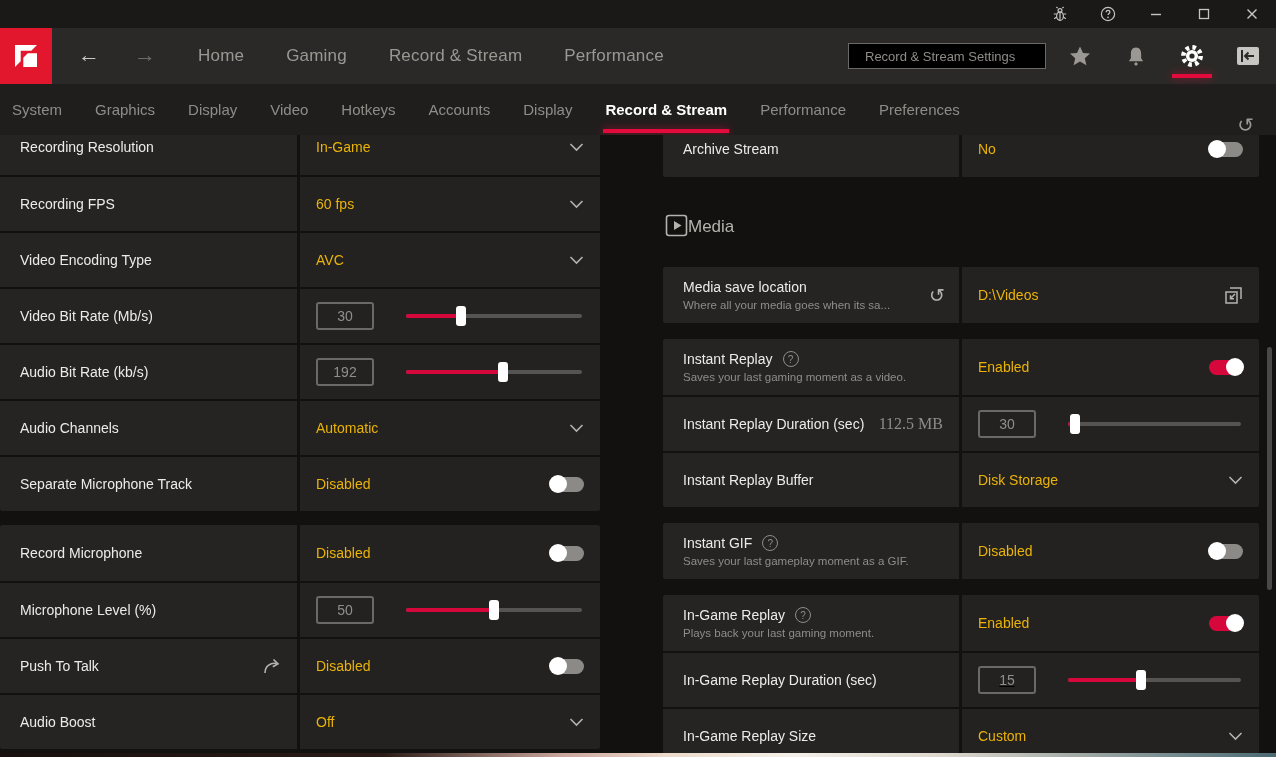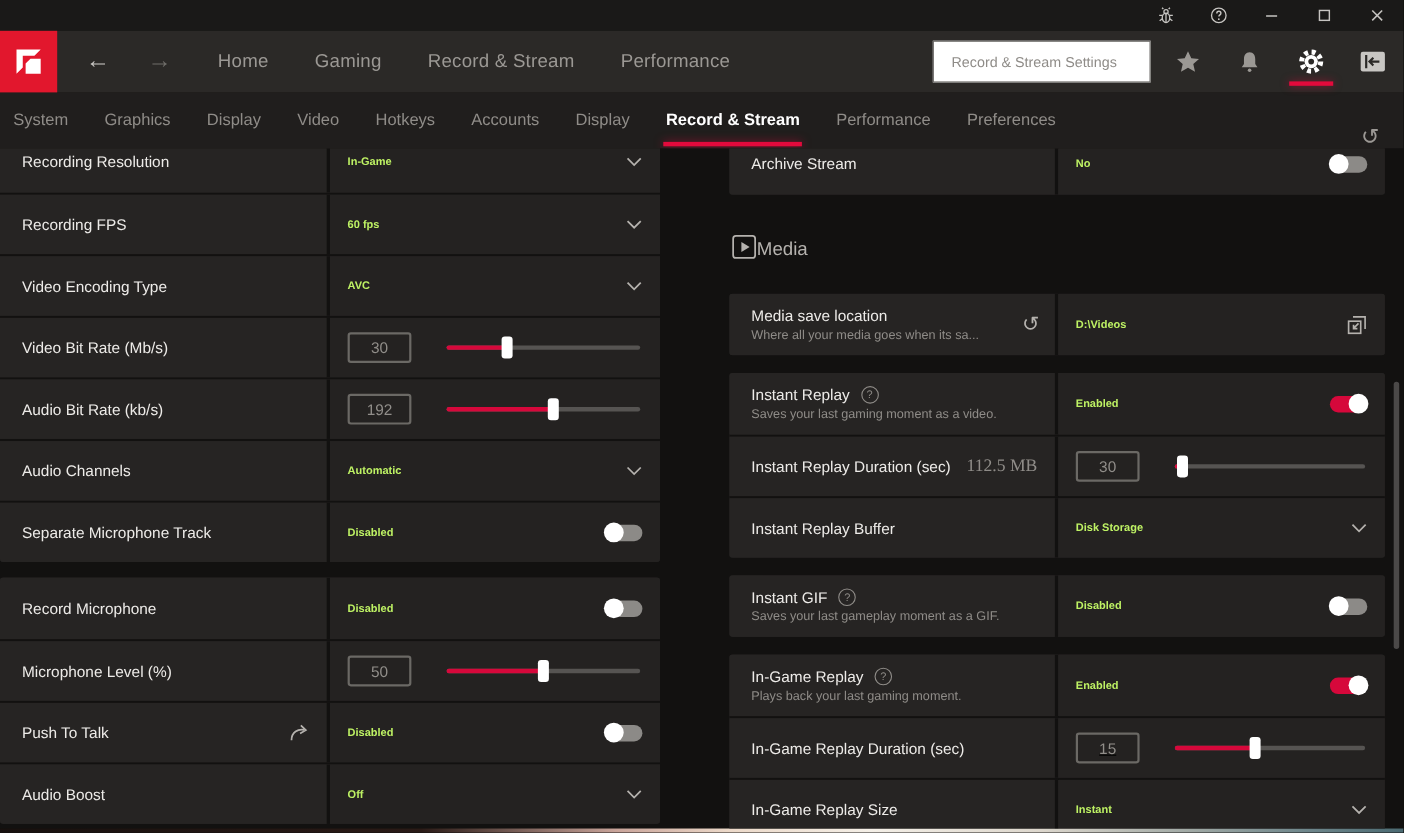--- a/index.html
+++ b/index.html
@@ -12,21 +12,21 @@
   .tb-icon { width:16px; height:16px; display:flex; align-items:center; justify-content:center; color:#c6c4c1; cursor:default; }
 
   
   .navbar { height:56px; background:#2b2927; display:flex; align-items:center; flex:0 0 auto; position:relative; }
   .logo { width:52px; height:56px; background:#e2172d; display:flex; align-items:center; justify-content:center; flex:0 0 auto; }
   .nav-arrow { font-size:22px; line-height:1; padding:0 0 2px 0; }
   .nav-arrow.back { color:#c9c7c4; margin-left:26px; }
   .nav-arrow.fwd  { color:#6e6c68; margin-left:34px; }
   .nav-items { display:flex; gap:42px; margin-left:42px; }
   .nav-item { color:#9b9894; font-size:17px; letter-spacing:.2px; cursor:default; }
-  .searchbox { margin-left:auto; width:198px; height:38px; border:1px solid #6b6966; background:#ffffff;
+  .searchbox { margin-left:auto; width:198px; height:26px; border:1px solid #6b6966; background:#000000;
     display:flex; align-items:center; padding-left:16px; color:#8f8c88; font-size:13px; }
   .nav-icons { display:flex; align-items:center; gap:0; margin-left:6px; }
   .nav-icon { width:56px; height:56px; display:flex; align-items:center; justify-content:center; position:relative; }
   .nav-icon.active::after { content:""; position:absolute; bottom:6px; left:50%; transform:translateX(-50%);
     width:40px; height:4px; background:var(--accent); box-shadow:0 0 8px rgba(227,10,60,.55); }
 
   
   .tabbar { height:51px; background:#201e1d; display:flex; align-items:flex-end; padding-left:12px; flex:0 0 auto; }
   .tab { color:#8f8c88; font-size:15px; margin-right:33px; position:relative; height:100%; display:flex; align-items:center; cursor:default; }
   .tab.active { color:#ffffff; font-weight:700; }
@@ -53,21 +53,21 @@
   .label-stack { display:flex; flex-direction:column; justify-content:center; min-width:0; }
   .label-line { display:flex; align-items:center; gap:10px; }
   .label { color:#edebe8; font-size:14px; white-space:nowrap; }
   .sub { color:#8f8c88; font-size:11.5px; margin-top:4px; white-space:nowrap; }
   .annotation { margin-left:auto; color:#8f8c88; font-size:16px; padding-right:2px;font-family:Liberation Serif, serif; }
   .label-trail { margin-left:auto; color:#b5b2ae; font-size:19px; line-height:1; display:flex; align-items:center; }
   .help-circle { width:16px; height:16px; border:1.5px solid #8f8c88; border-radius:50%; color:#8f8c88;
     font-size:10px; display:flex; align-items:center; justify-content:center; flex:0 0 auto; }
 
   .cell-value { flex:1 1 auto; display:flex; align-items:center; padding:0 16px; background:#242221; min-width:0; }
-  .value { color:#bef264; font-size:10px; white-space:nowrap;font-weight:bold; }
+  .value { color:#eab308; font-size:14px; white-space:nowrap; }
   .chev { margin-left:auto; display:flex; }
   .trail-icon { margin-left:auto; display:flex; color:#b5b2ae; }
 
   .toggle { margin-left:auto; width:34px; height:15px; border-radius:8px; background:#8c8a87; position:relative; flex:0 0 auto; }
   .toggle .knob { position:absolute; width:18px; height:18px; border-radius:50%; background:#fff; top:-2px; left:-1px; }
   .toggle.on { background:var(--toggle-on); }
   .toggle.on .knob { left:auto; right:-1px; }
 
   .inputbox { width:58px; height:28px; border:2px solid #6b6965; border-radius:3px; color:#918e8a;
     display:flex; align-items:center; justify-content:center; font-size:14px; flex:0 0 auto; margin-left:2px; }
@@ -533,21 +533,21 @@
           </div>
           <div class="row">
             <div class="cell-label">
               <div class="label-stack">
                 <div class="label-line">
                   <span class="label">In-Game Replay Size</span>
                 </div>
               </div>
             </div>
             <div class="cell-value">
-              <span class="value">Instant</span>
+              <span class="value">Custom</span>
               <span class="chev">
                 <svg width="15" height="9" viewBox="0 0 15 9" fill="none" stroke="#b5b2ae" stroke-width="1.6">
                   <polyline points="1.5,1 7.5,7 13.5,1"></polyline>
                 </svg>
               </span>
             </div>
           </div>
         </div>
       </div>
     <div class="scroll-thumb"></div>

